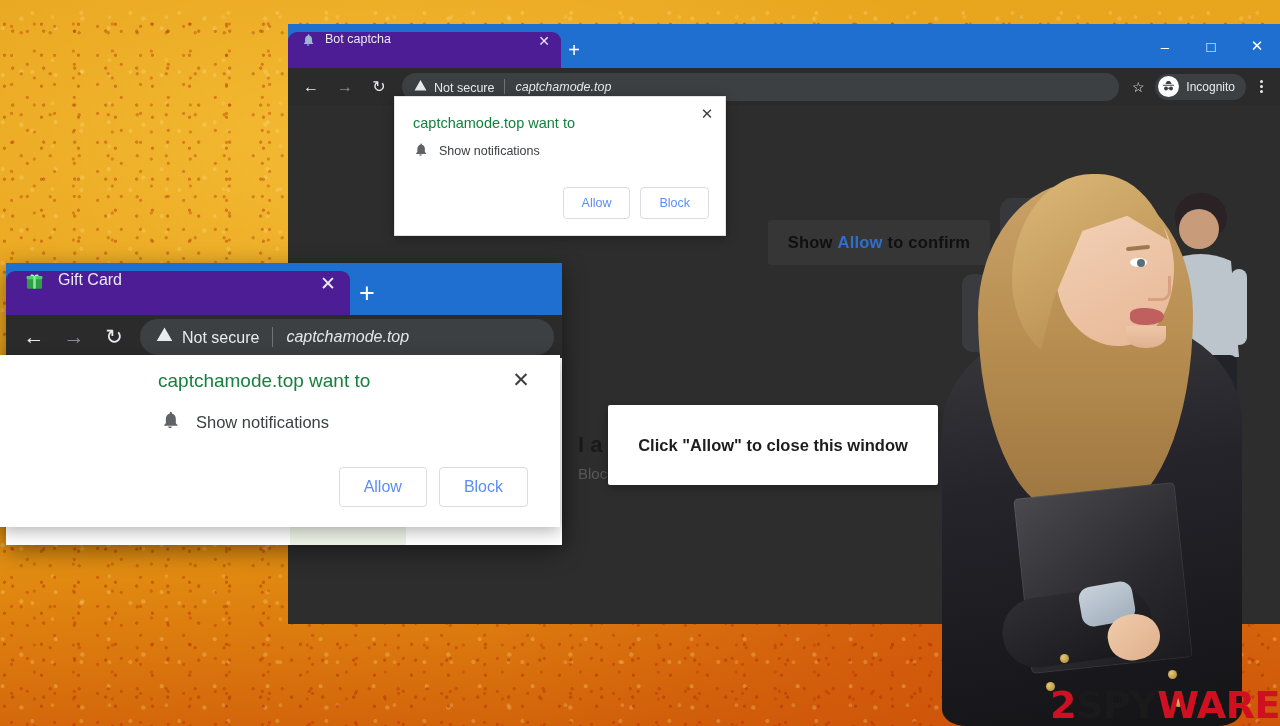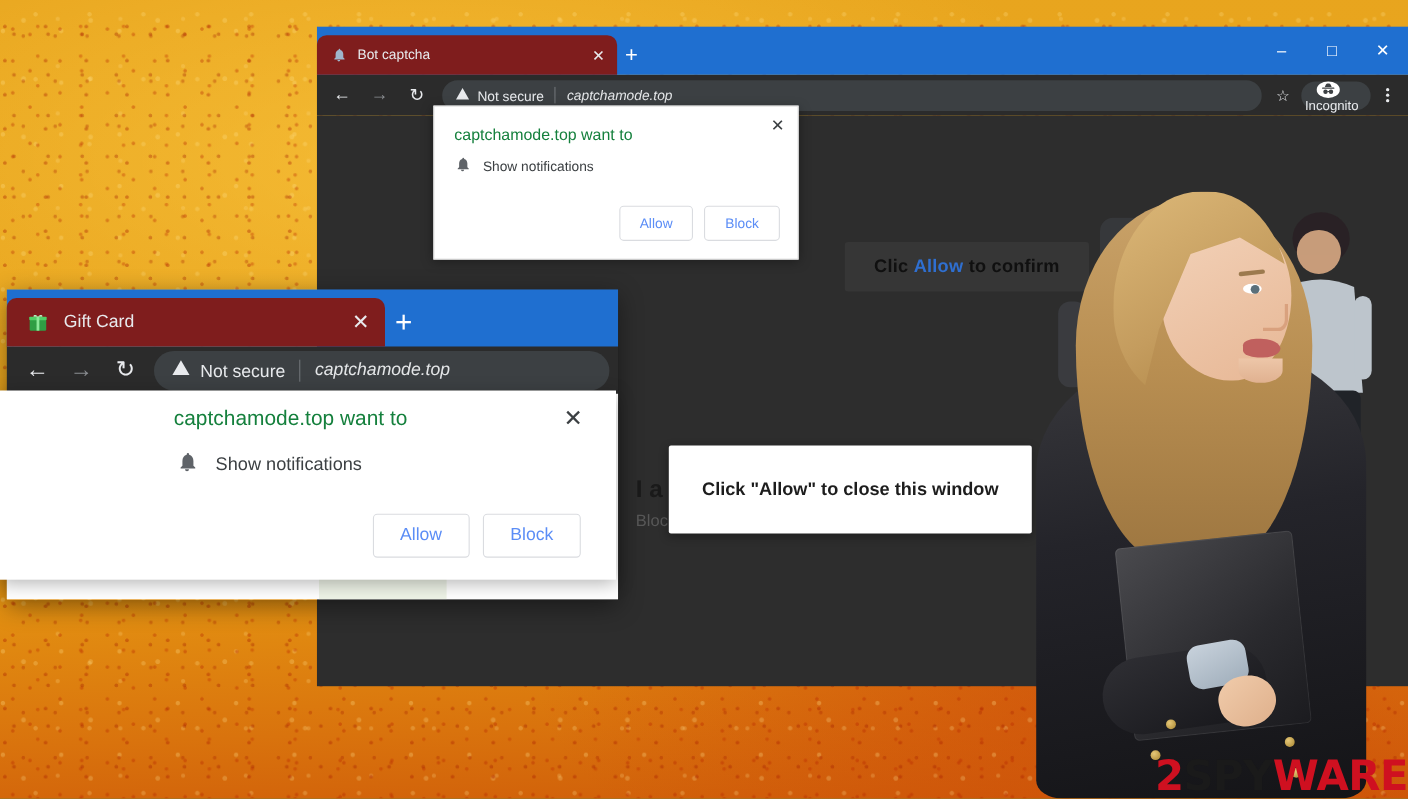--- a/index.html
+++ b/index.html
@@ -31,21 +31,21 @@
       radial-gradient(circle at 66% 22%, rgba(255,228,145,.30) 0 1.6px, transparent 2.4px),
       radial-gradient(circle at 92% 40%, rgba(255,222,140,.28) 0 1.5px, transparent 2.3px);
     background-size:37px 31px,43px 29px,31px 37px,47px 33px,29px 41px,39px 27px,53px 47px,61px 53px,49px 59px,57px 43px;
     opacity:.85;
   }
 
   
   .win{position:absolute;overflow:hidden;}
   .win .tabstrip{background:#1f6fd0;display:flex;align-items:flex-end;position:relative;}
   .win .tab{
-    background:#7f1d1d;display:flex;align-items:center;
+    background:#4c1d95;display:flex;align-items:flex-start;
     border-radius:9px 9px 0 0;color:#e8eaed;position:relative;
   }
   .win .tab .favicon{flex:0 0 auto;display:flex;align-items:center;justify-content:center;}
   .win .tab .tabtitle{white-space:nowrap;overflow:hidden;}
   .win .tabclose{margin-left:auto;color:#e8eaed;display:flex;align-items:center;justify-content:center;}
   .win .newtab{color:#fff;display:flex;align-items:center;justify-content:center;}
   .win .wctl{position:absolute;top:0;right:0;display:flex;align-items:center;height:100%;color:#fff;}
   .win .wctl span{display:flex;align-items:center;justify-content:center;}
   .win .toolbar{background:#2b2b2b;display:flex;align-items:center;}
   .win .navbtn{color:#e8eaed;display:flex;align-items:center;justify-content:center;flex:0 0 auto;}
@@ -87,21 +87,21 @@
   #win-back .wctl{padding-right:0;}
   #win-back .wctl span{width:46px;height:44px;font-size:15px;}
   #win-back .toolbar{height:37px;padding:0 6px;}
   #win-back .navbtn{width:34px;height:30px;font-size:16px;}
   #win-back .omnibox{height:28px;flex:1 1 auto;margin:0 6px 0 6px;padding:0 12px;}
   #win-back .notsecure{font-size:12.5px;}
   #win-back .notsecure .tri{margin-right:7px;}
   #win-back .omnisep{width:1px;height:15px;margin:0 10px;}
   #win-back .urltext{font-size:12.5px;color:#e4e6e8;}
   #win-back .star{width:26px;height:26px;font-size:14px;}
-  #win-back .incognito{height:26px;padding:0 11px 0 3px;margin-left:4px;font-size:12px;flex-direction:column;}
+  #win-back .incognito{height:26px;padding:0 11px 0 3px;margin-left:4px;font-size:12px;}
   #win-back .incognito .ibadge{width:21px;height:21px;border-radius:50%;background:#fff;margin-right:7px;display:flex;align-items:center;justify-content:center;}
   #win-back .kebab{width:26px;height:28px;margin-left:2px;}
   #win-back .kebab i{width:3px;height:3px;margin:1.1px 0;}
   #win-back .viewport{height:519px;}
 
   
   .pagewrap{position:absolute;inset:0;}
   .illus-robot{
     position:absolute;left:600px;top:65px;width:300px;height:300px;opacity:.55;
   }
@@ -311,21 +311,21 @@
           <ellipse cx="68" cy="52" rx="26" ry="24" fill="#2a2125"></ellipse>
           <circle cx="66" cy="64" r="20" fill="#d9a983"></circle>
           <path d="M36 96 q32 -14 62 0 l8 96 -78 0z" fill="#cdd6de"></path>
           <rect x="34" y="190" width="70" height="100" rx="7" fill="#1f2228"></rect>
           <rect x="26" y="104" width="16" height="76" rx="8" fill="#cdd6de"></rect>
           <rect x="98" y="104" width="16" height="76" rx="8" fill="#cdd6de"></rect>
         </svg>
       </div>
 
       <div class="hint-card">
-        <span>Clic</span>
+        <span>Show</span>
         <span class="blue">Allow</span>
         <span>to confirm</span>
       </div>
 
       <div class="page-h1">I a</div>
       <div class="page-sub">Block</div>
 
       <div class="allow-close">Click "Allow" to close this window</div>
     </div>
   </div>

